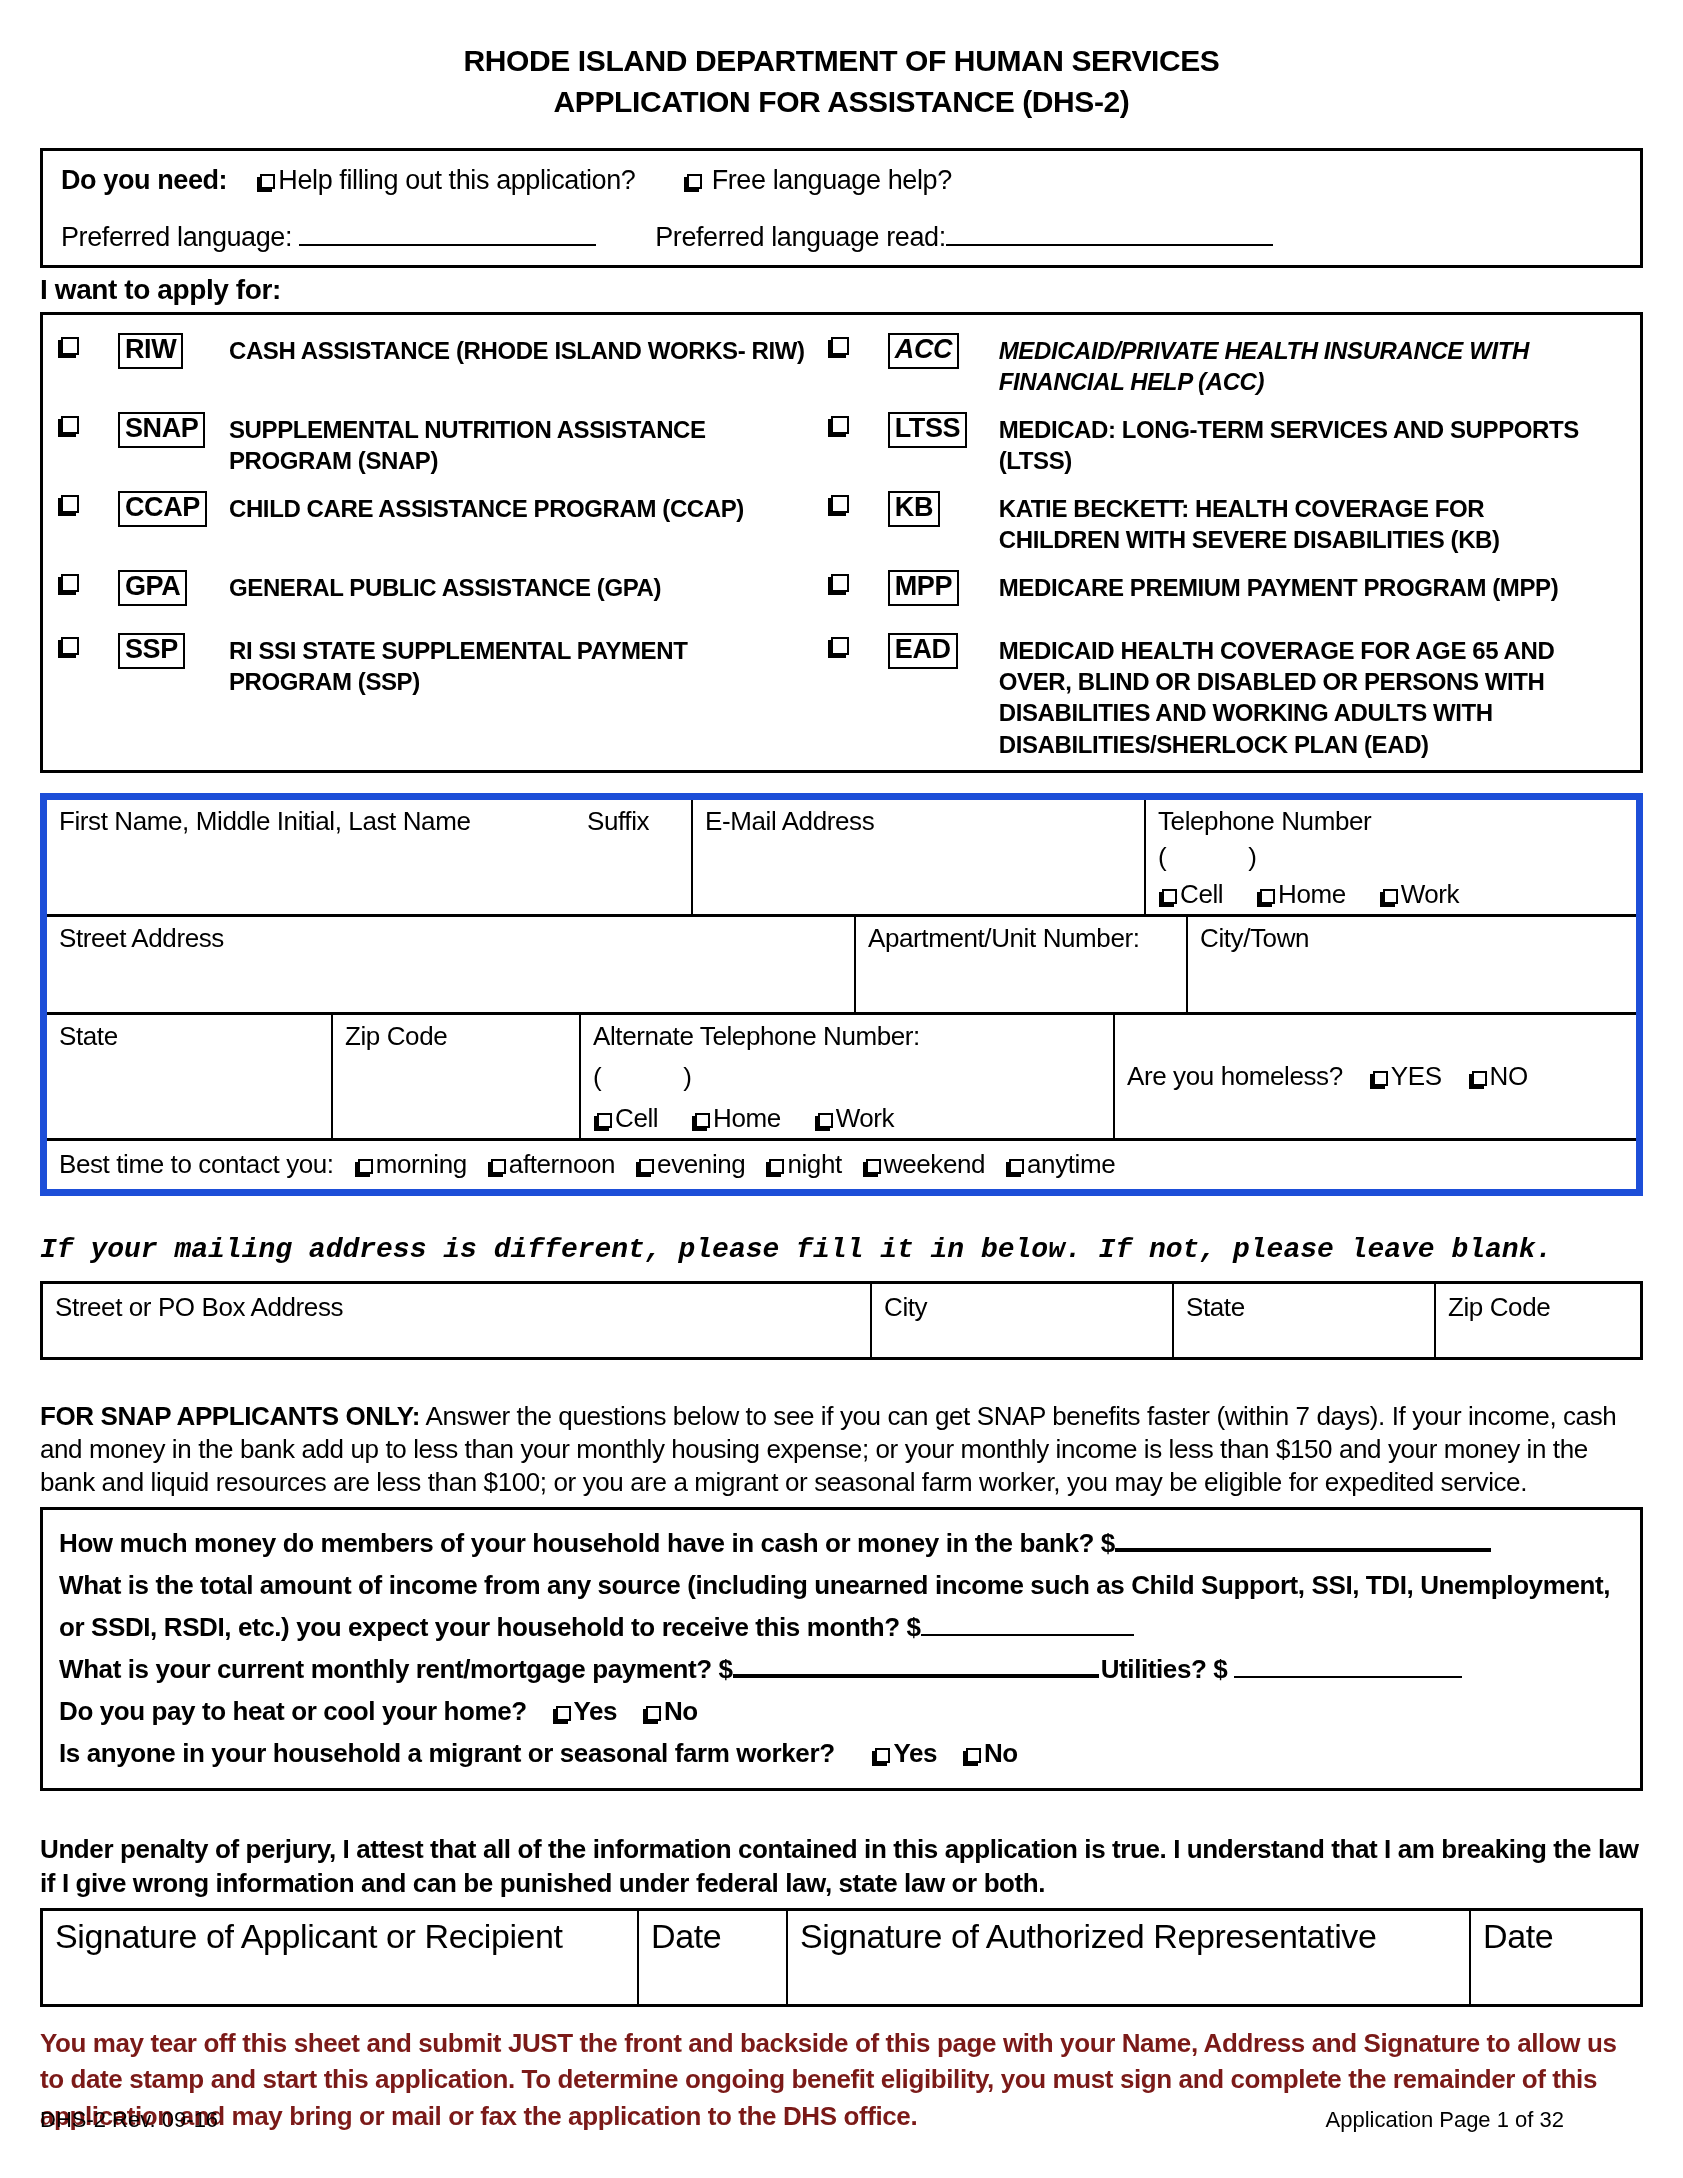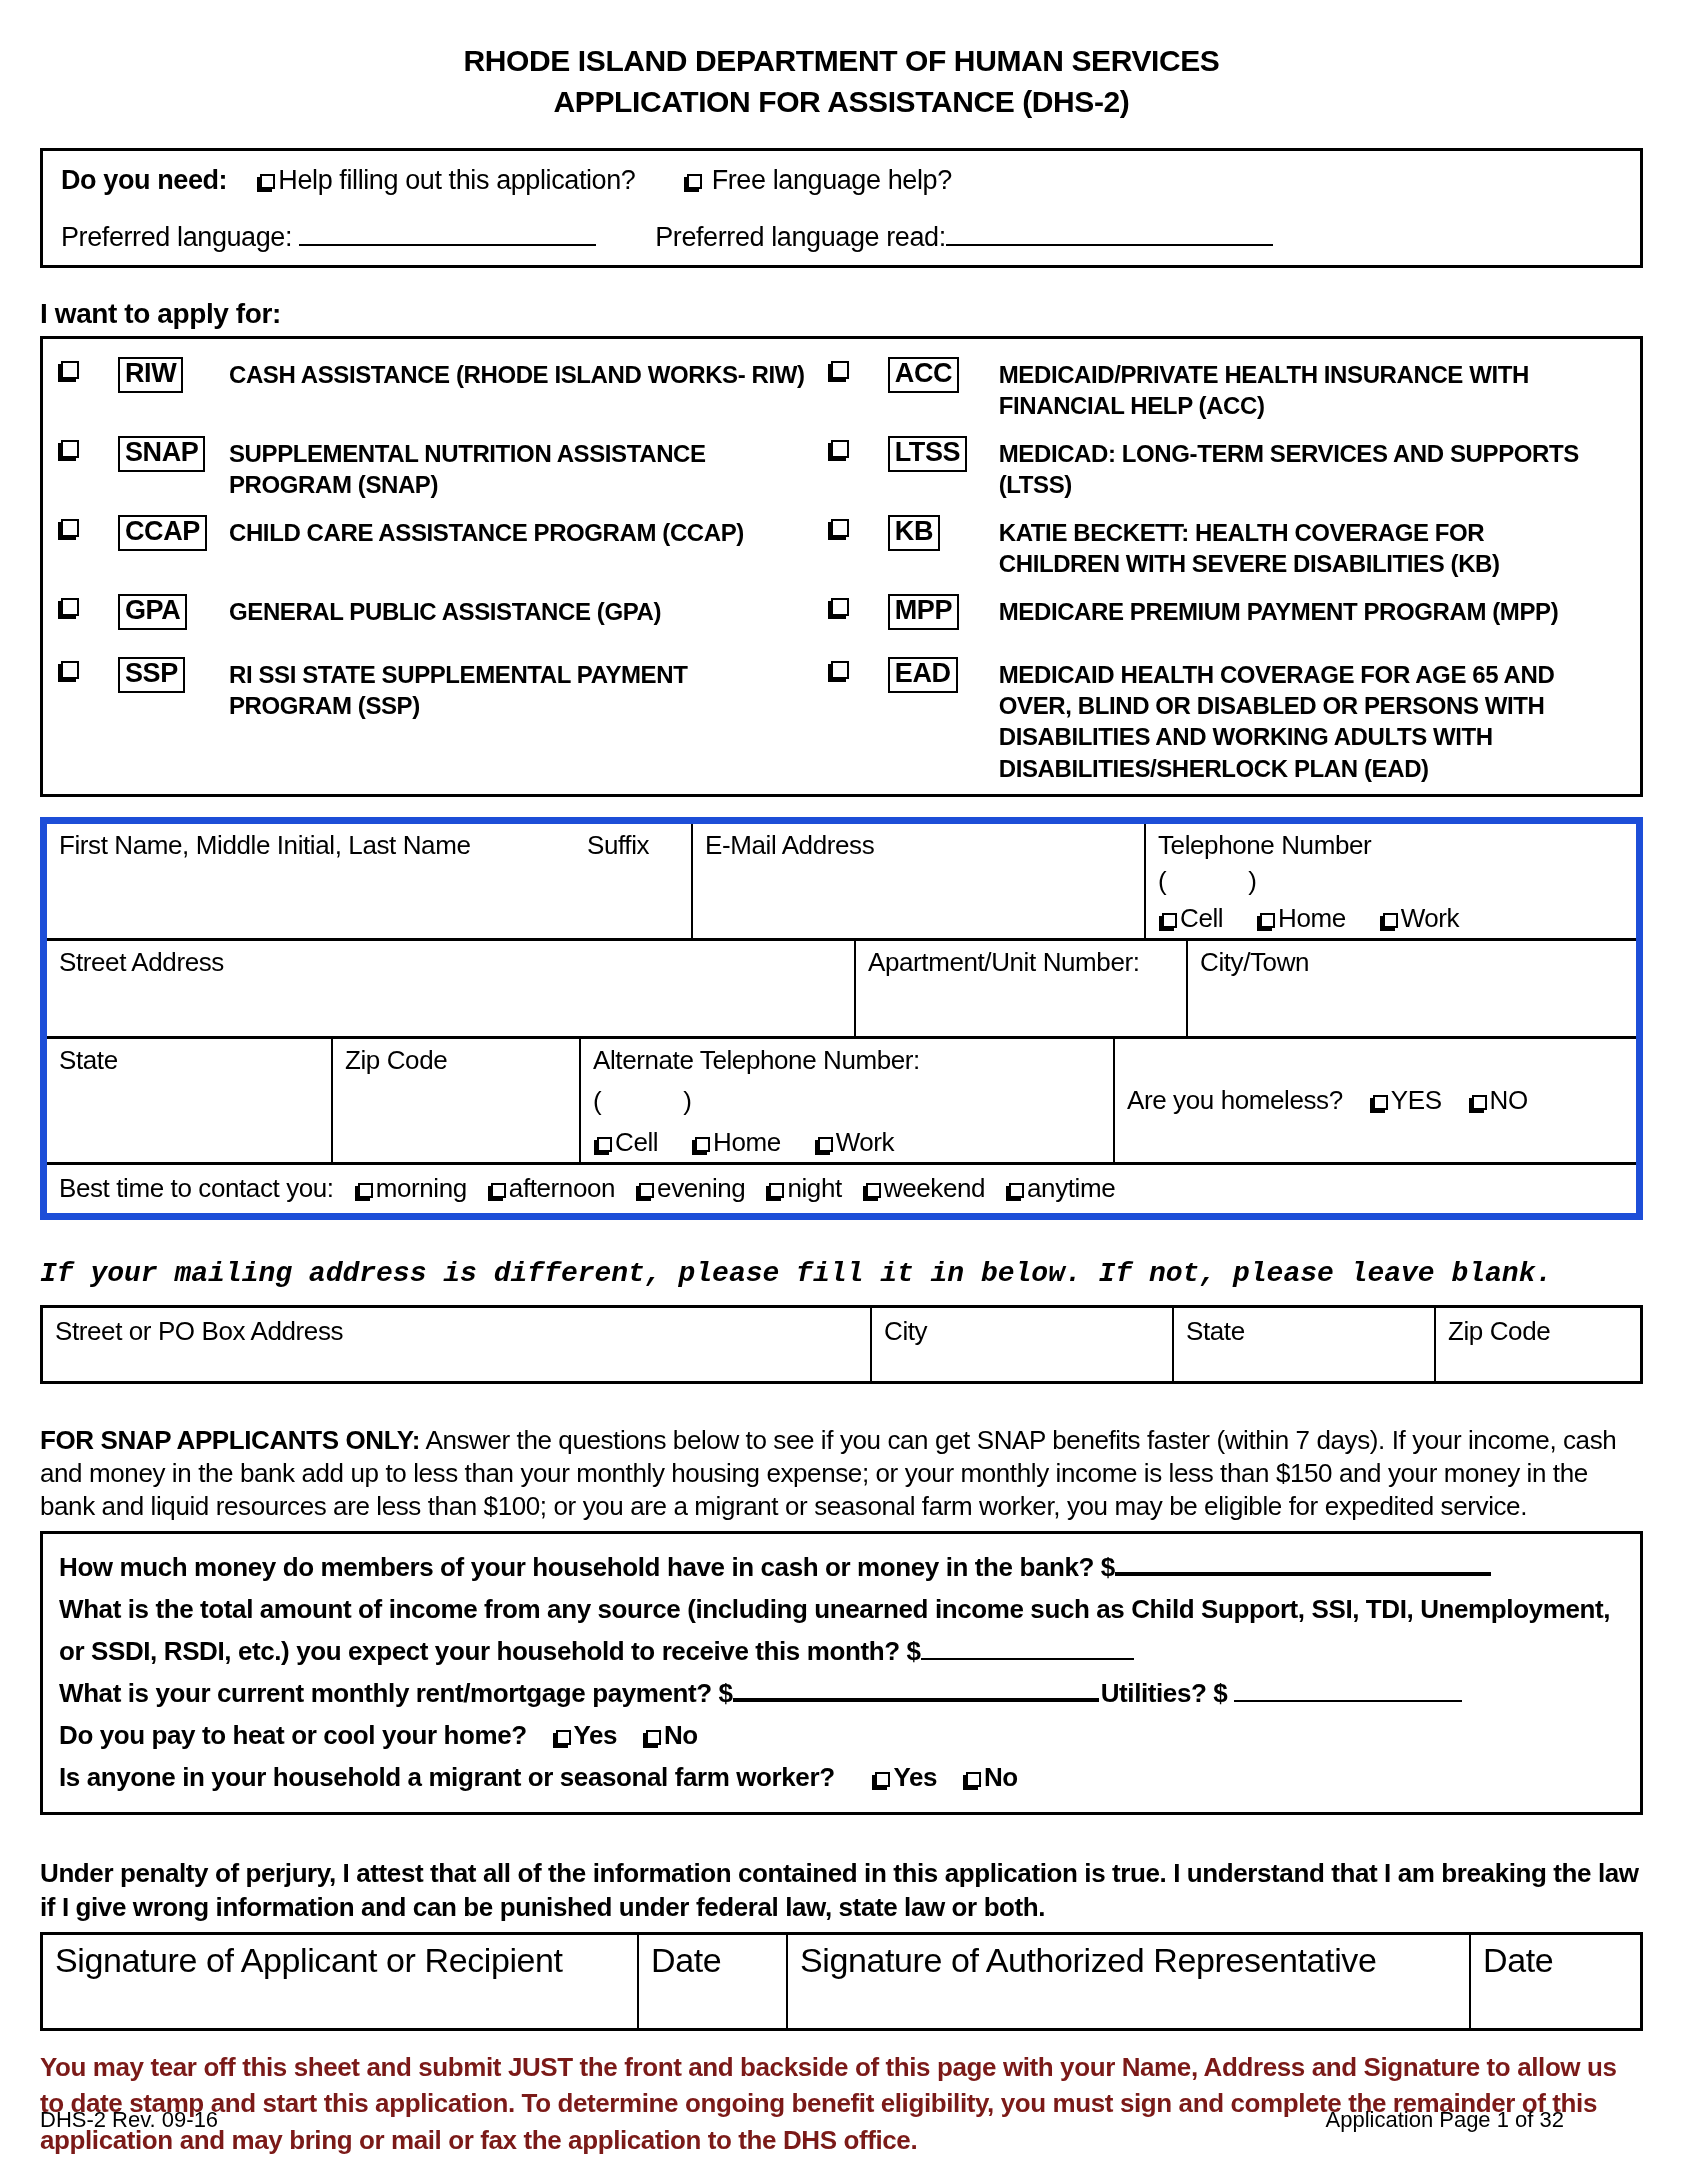--- a/index.html
+++ b/index.html
@@ -31,30 +31,30 @@
   
   .need-box { margin-top:26px; border:3px solid #000; padding:14px 18px 12px 18px; font-size:27px; }
   .need-line1 span { vertical-align:baseline; }
   .need-label { font-weight:bold; margin-right:22px; }
   .need-opt1 { margin-right:40px; }
   .need-line2 { margin-top:24px; }
   .pl-blank { width:297px; margin-right:59px; }
   .plr-blank { width:327px; }
 
   
-  .apply-heading { margin-top:30px; font-weight:bold; font-size:28px; }
+  .apply-heading { margin-top:6px; font-weight:bold; font-size:28px; }
   .programs-box { margin-top:6px; border:3px solid #000; padding:22px 12px 10px 14px; }
   .prog-grid { display:grid; grid-template-columns:49% 51%; }
   .prog-col { display:flex; flex-direction:column; }
   .prog-row { display:grid; grid-template-columns:61px 111px 1fr; align-items:start; }
   .prog-col.left  .prog-row:nth-child(1){min-height:79px;}
   .prog-col.left  .prog-row:nth-child(2){min-height:79px;}
   .prog-col.left  .prog-row:nth-child(3){min-height:79px;}
   .prog-col.left  .prog-row:nth-child(4){min-height:63px;}
-  .prog-col.right .prog-row:nth-child(1){min-height:79px;}
+  .prog-col.right .prog-row:nth-child(1){min-height:79px;font-style:italic;}
   .prog-col.right .prog-row:nth-child(2){min-height:79px;}
   .prog-col.right .prog-row:nth-child(3){min-height:79px;}
   .prog-col.right .prog-row:nth-child(4){min-height:63px;}
   .prog-code {
     justify-self:start; border:2px solid #000; font-weight:bold; font-size:27px;
     padding:0px 5px 2px 5px; line-height:1.1; margin-top:-4px;
   }
   .prog-desc { font-weight:bold; font-size:24px; line-height:1.3; padding-right:18px; margin-top:-2px; }
 
   

